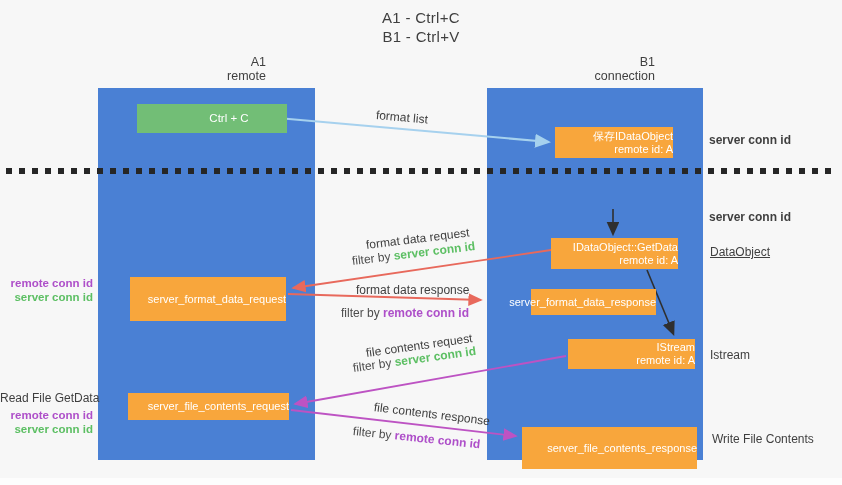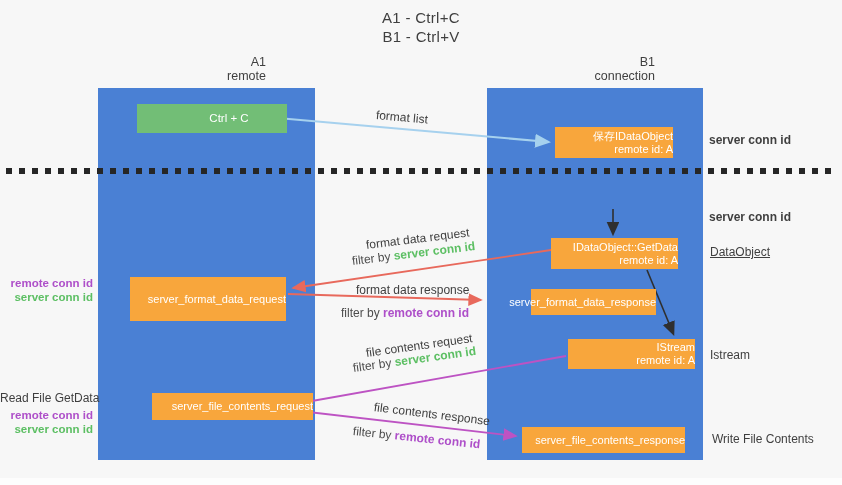--- a/index.html
+++ b/index.html
@@ -109,25 +109,25 @@
 
   <div class="box orange" style="left:487px;top:289px;width:125px;height:26px;margin-left:44px;">
     <span>server_format_data_response</span>
   </div>
 
   <div class="box orange" style="left:568px;top:339px;width:127px;height:30px;">
     <span>IStream</span>
     <span>remote id: A</span>
   </div>
 
-  <div class="box orange" style="left:128px;top:393px;width:161px;height:27px;margin-left:24px;">
+  <div class="box orange" style="left:128px;top:393px;width:161px;height:27px;">
     <span>server_file_contents_request</span>
   </div>
 
-  <div class="box orange" style="left:522px;top:427px;width:163px;height:26px;">
+  <div class="box orange" style="left:522px;top:427px;width:163px;height:42px;padding-left:12px;">
     <span>server_file_contents_response</span>
   </div>
 
   <div class="lbl rot" style="left:376px;top:108px;transform:rotate(5deg);">format list</div>
 
   <div class="lbl rot" style="left:366px;top:238px;transform:rotate(-7deg);">format data request</div>
   <div class="lbl rot" style="left:352px;top:254px;transform:rotate(-7deg);">
     <span class="plain">filter by </span><span class="g">server conn id</span>
   </div>
 

